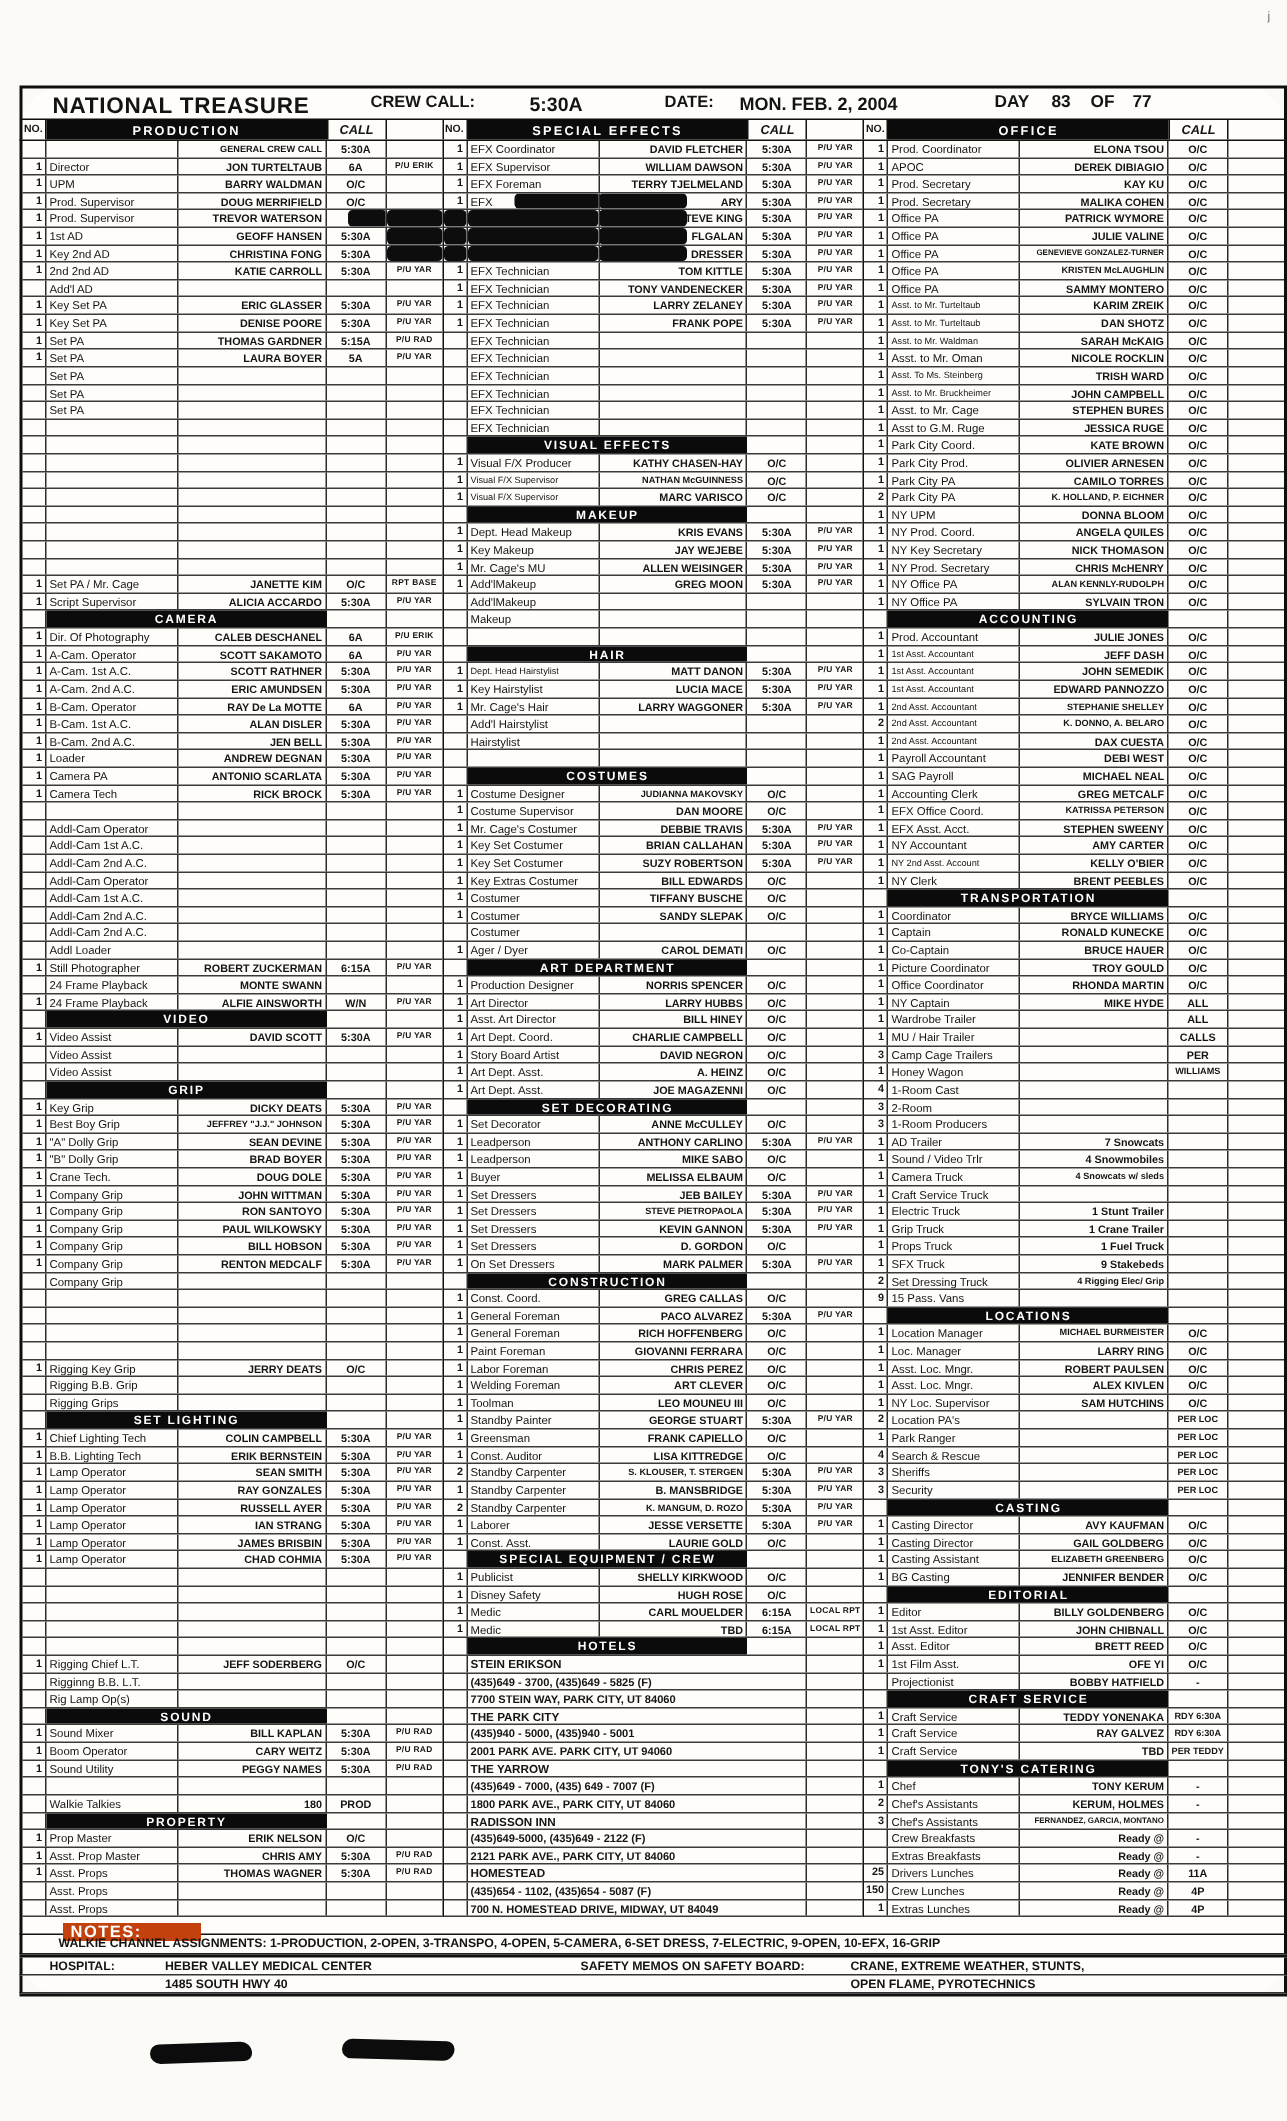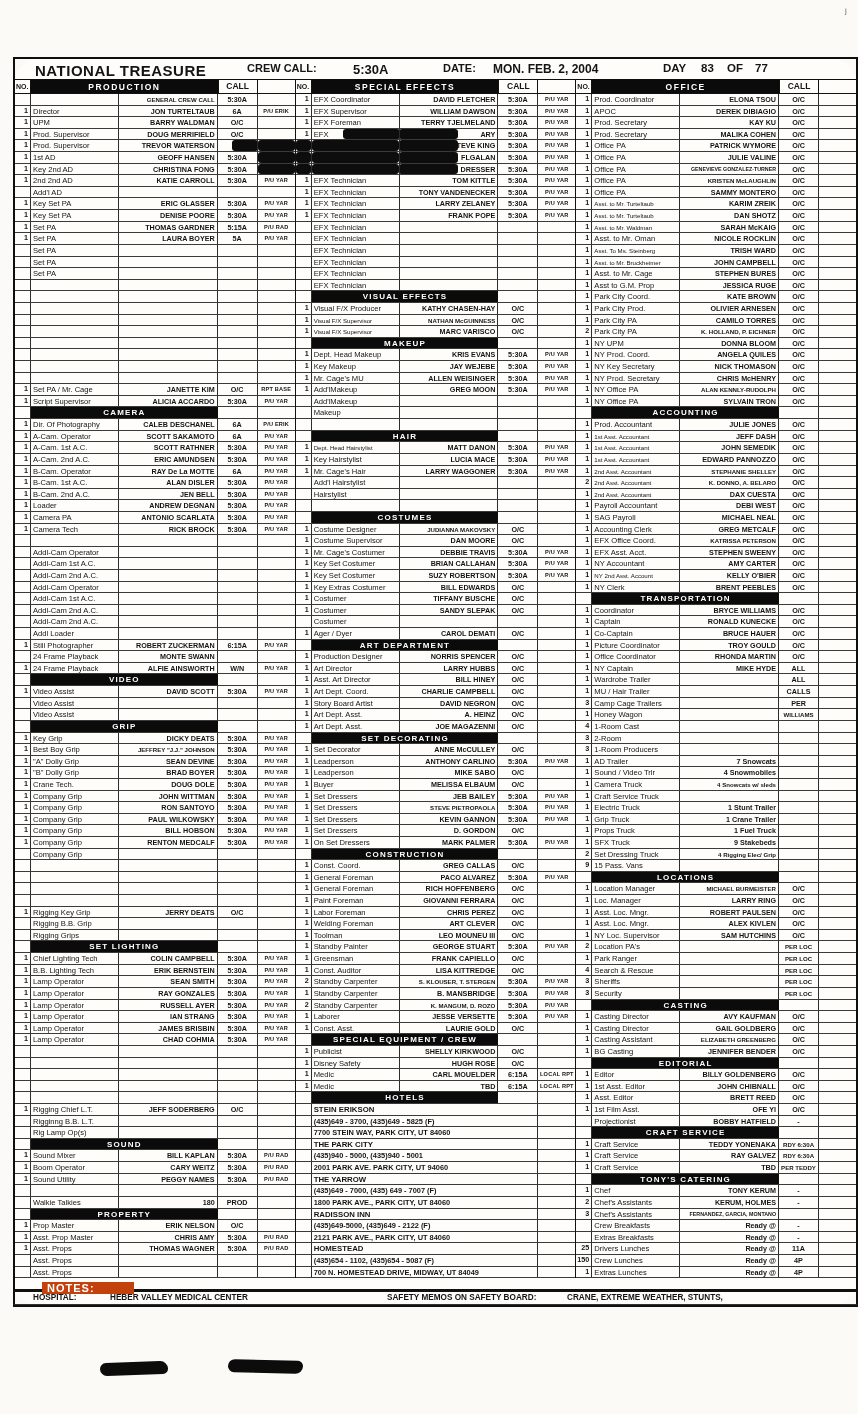--- a/index.html
+++ b/index.html
@@ -22,21 +22,21 @@
   .t-dayn{left:686px;font-size:11.5px;}
   .t-of{left:712px;font-size:11.5px;}
   .t-ofn{left:740px;font-size:11.5px;}
 
   
   .colheads{display:flex;height:14px;border-left:2px solid #0e0e0e;border-right:2px solid #0e0e0e;box-sizing:border-box;border-bottom:1px solid #111;}
   .chg{flex:1 1 0;display:flex;border-right:1px solid #111;min-width:0;}
   .chg:last-child{border-right:none;}
   .gh-no{width:16px;font-size:7px;font-weight:700;line-height:14px;border-right:1px solid #111;box-sizing:border-box;padding-left:1px;}
   .gh-bar{flex:1;background:#0b0b0b;color:#fff;font-size:8.5px;font-weight:700;text-align:center;line-height:14px;letter-spacing:1.5px;min-width:0;}
-  .gh-call{width:40px;font-size:8.5px;font-weight:700;text-align:center;line-height:13px;border-left:1px solid #111;border-right:1px solid #111;box-sizing:border-box;}
+  .gh-call{width:40px;font-size:8.5px;font-weight:700;text-align:center;line-height:13px;border-left:1px solid #111;border-right:1px solid #111;box-sizing:border-box;font-style:italic;}
   .gh-note{width:37px;}
 
   
   .cols{display:flex;border-left:2px solid #0e0e0e;border-right:2px solid #0e0e0e;box-sizing:border-box;}
   .crew-col{flex:1 1 0;min-width:0;border-right:1px solid #111;}
   .crew-col:last-child{border-right:none;}
   .tr{display:flex;height:11.62px;border-bottom:1px solid #3a3a3a;box-sizing:border-box;position:relative;}
   .td{position:relative;white-space:nowrap;overflow:hidden;border-right:1px solid #2c2c2c;box-sizing:border-box;}
   .td:last-child{border-right:none;}
   .td-n{width:16px;text-align:right;padding-right:2px;font-size:7.2px;font-weight:600;line-height:10.5px;}
@@ -1619,21 +1619,21 @@
           </div>
           <div class="tr">
             <div class="td td-n">1</div>
             <div class="td td-r">Asst. to Mr. Cage</div>
             <div class="td td-m">STEPHEN BURES</div>
             <div class="td td-c">O/C</div>
             <div class="td td-p"></div>
           </div>
           <div class="tr">
             <div class="td td-n">1</div>
-            <div class="td td-r">Asst to G.M. Prop</div>
+            <div class="td td-r">Asst to G.M. Ruge</div>
             <div class="td td-m">JESSICA RUGE</div>
             <div class="td td-c">O/C</div>
             <div class="td td-p"></div>
           </div>
           <div class="tr">
             <div class="td td-n">1</div>
             <div class="td td-r">Park City Coord.</div>
             <div class="td td-m">KATE BROWN</div>
             <div class="td td-c">O/C</div>
             <div class="td td-p"></div>
@@ -2218,25 +2218,32 @@
             <div class="td td-m">Ready @</div>
             <div class="td td-c">4P</div>
             <div class="td td-p"></div>
           </div>
         </div>
     </div>
 
     <div class="notes-row">
       <span class="notes-bar">NOTES:</span>
     </div>
+    <div class="foot-line">WALKIE CHANNEL ASSIGNMENTS: 1-PRODUCTION, 2-OPEN, 3-TRANSPO, 4-OPEN, 5-CAMERA, 6-SET DRESS, 7-ELECTRIC, 9-OPEN, 10-EFX, 16-GRIP</div>
     <div class="hr2"></div>
     <div class="hosp-row">
       <span class="h-c1">HOSPITAL:</span>
       <span class="h-c2">HEBER VALLEY MEDICAL CENTER</span>
       <span class="h-c3">SAFETY MEMOS ON SAFETY BOARD:</span>
       <span class="h-c4">CRANE, EXTREME WEATHER, STUNTS,</span>
+    </div>
+    <div class="hosp-row">
+      <span class="h-c1"></span>
+      <span class="h-c2">1485 SOUTH HWY 40</span>
+      <span class="h-c3"></span>
+      <span class="h-c4">OPEN FLAME, PYROTECHNICS</span>
     </div>
     <div class="hr2"></div>
   </div>
 
   <div class="blob blob1"></div>
   <div class="blob blob2"></div>
 </div>
 
 </body></html>

